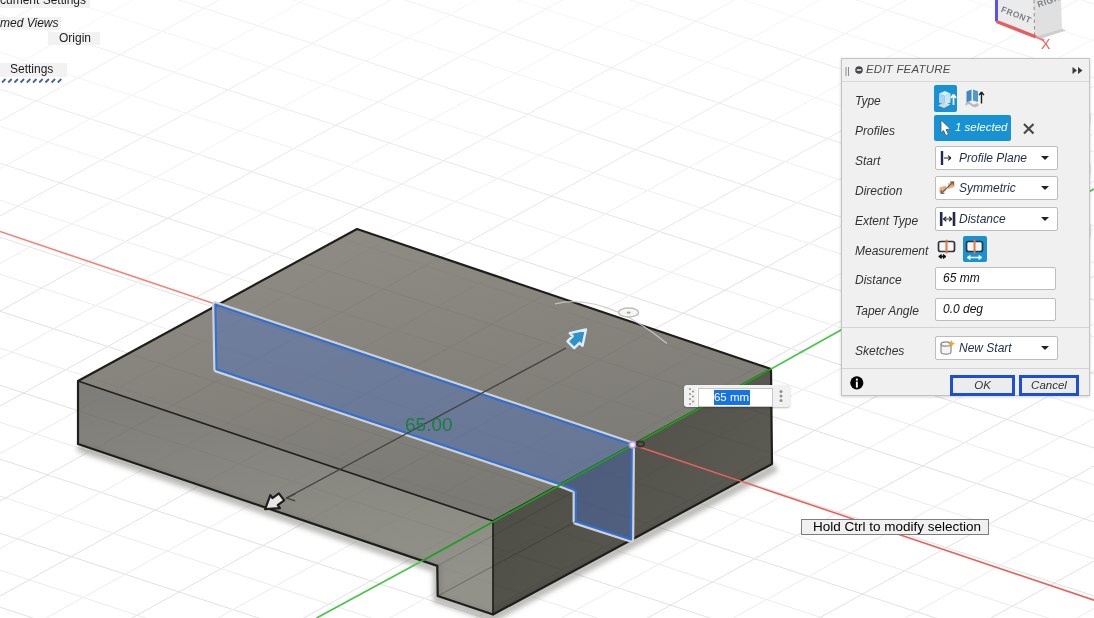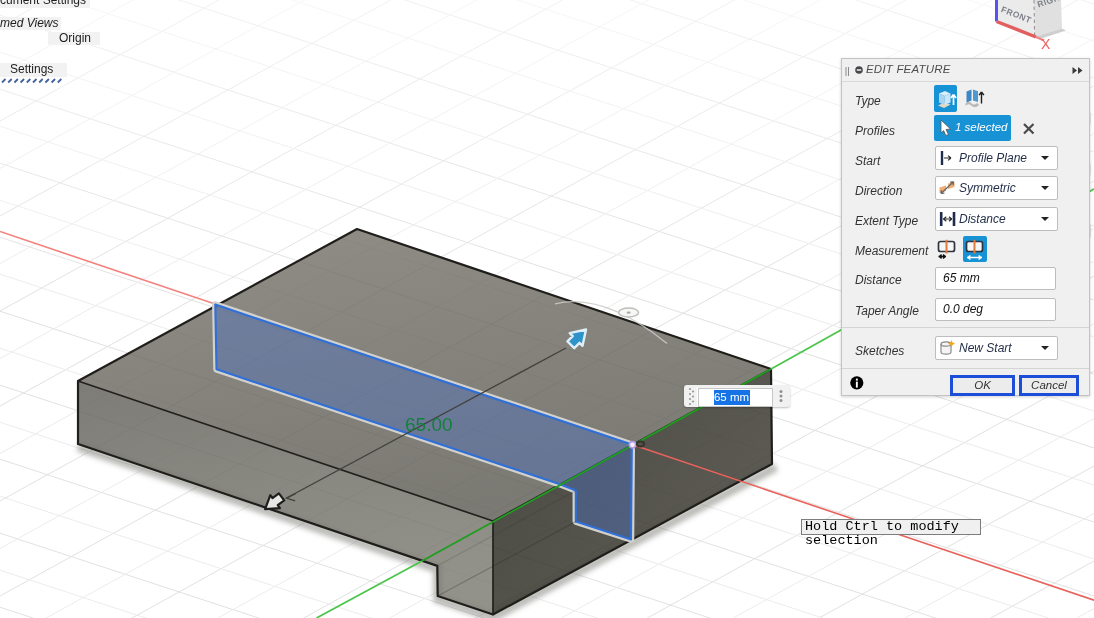--- a/index.html
+++ b/index.html
@@ -211,21 +211,21 @@
 <svg width="4" height="15">
       <g fill="#909090">
         <circle cx="2" cy="2.4" r="1.5"></circle>
         <circle cx="2" cy="6.9" r="1.5"></circle>
         <circle cx="2" cy="11.4" r="1.5"></circle>
       </g>
     </svg></div>
 
 <div style="position:absolute;left:405px;top:404px;font-size:19px;color:#15803d;margin-top:10px;">65.00</div>
 
-<div style="position:absolute;left:801px;top:518.5px;width:175px;height:14px;background:#f0f0f0;border:1px solid #7d7d7d;font-family:Liberation Mono, monospace;font-size:13.5px;color:#000;line-height:14px;padding-left:3px;">Hold Ctrl to modify selection</div>
+<div style="position:absolute;left:801px;top:518.5px;width:175px;height:14px;background:#f0f0f0;border:1px solid #7d7d7d;font-family:Liberation Sans, sans-serif;font-size:13.5px;color:#000;line-height:14px;padding-left:11px;">Hold Ctrl to modify selection</div>
 
 <div class="dlg">
  <div class="ttl">
   <svg width="14" height="14" style="position:absolute;left:1.5px;top:6px">
         <line x1="2" y1="2" x2="2" y2="11" stroke="#8a8a8a" stroke-width="1"></line>
         <line x1="4.5" y1="2" x2="4.5" y2="11" stroke="#8a8a8a" stroke-width="1"></line>
       </svg>
   <svg width="10" height="10" style="position:absolute;left:12.5px;top:7px">
         <circle cx="4" cy="4" r="3.8" fill="#47474b"></circle>
         <rect x="1.8" y="3.3" width="4.4" height="1.4" fill="#fff"></rect>

